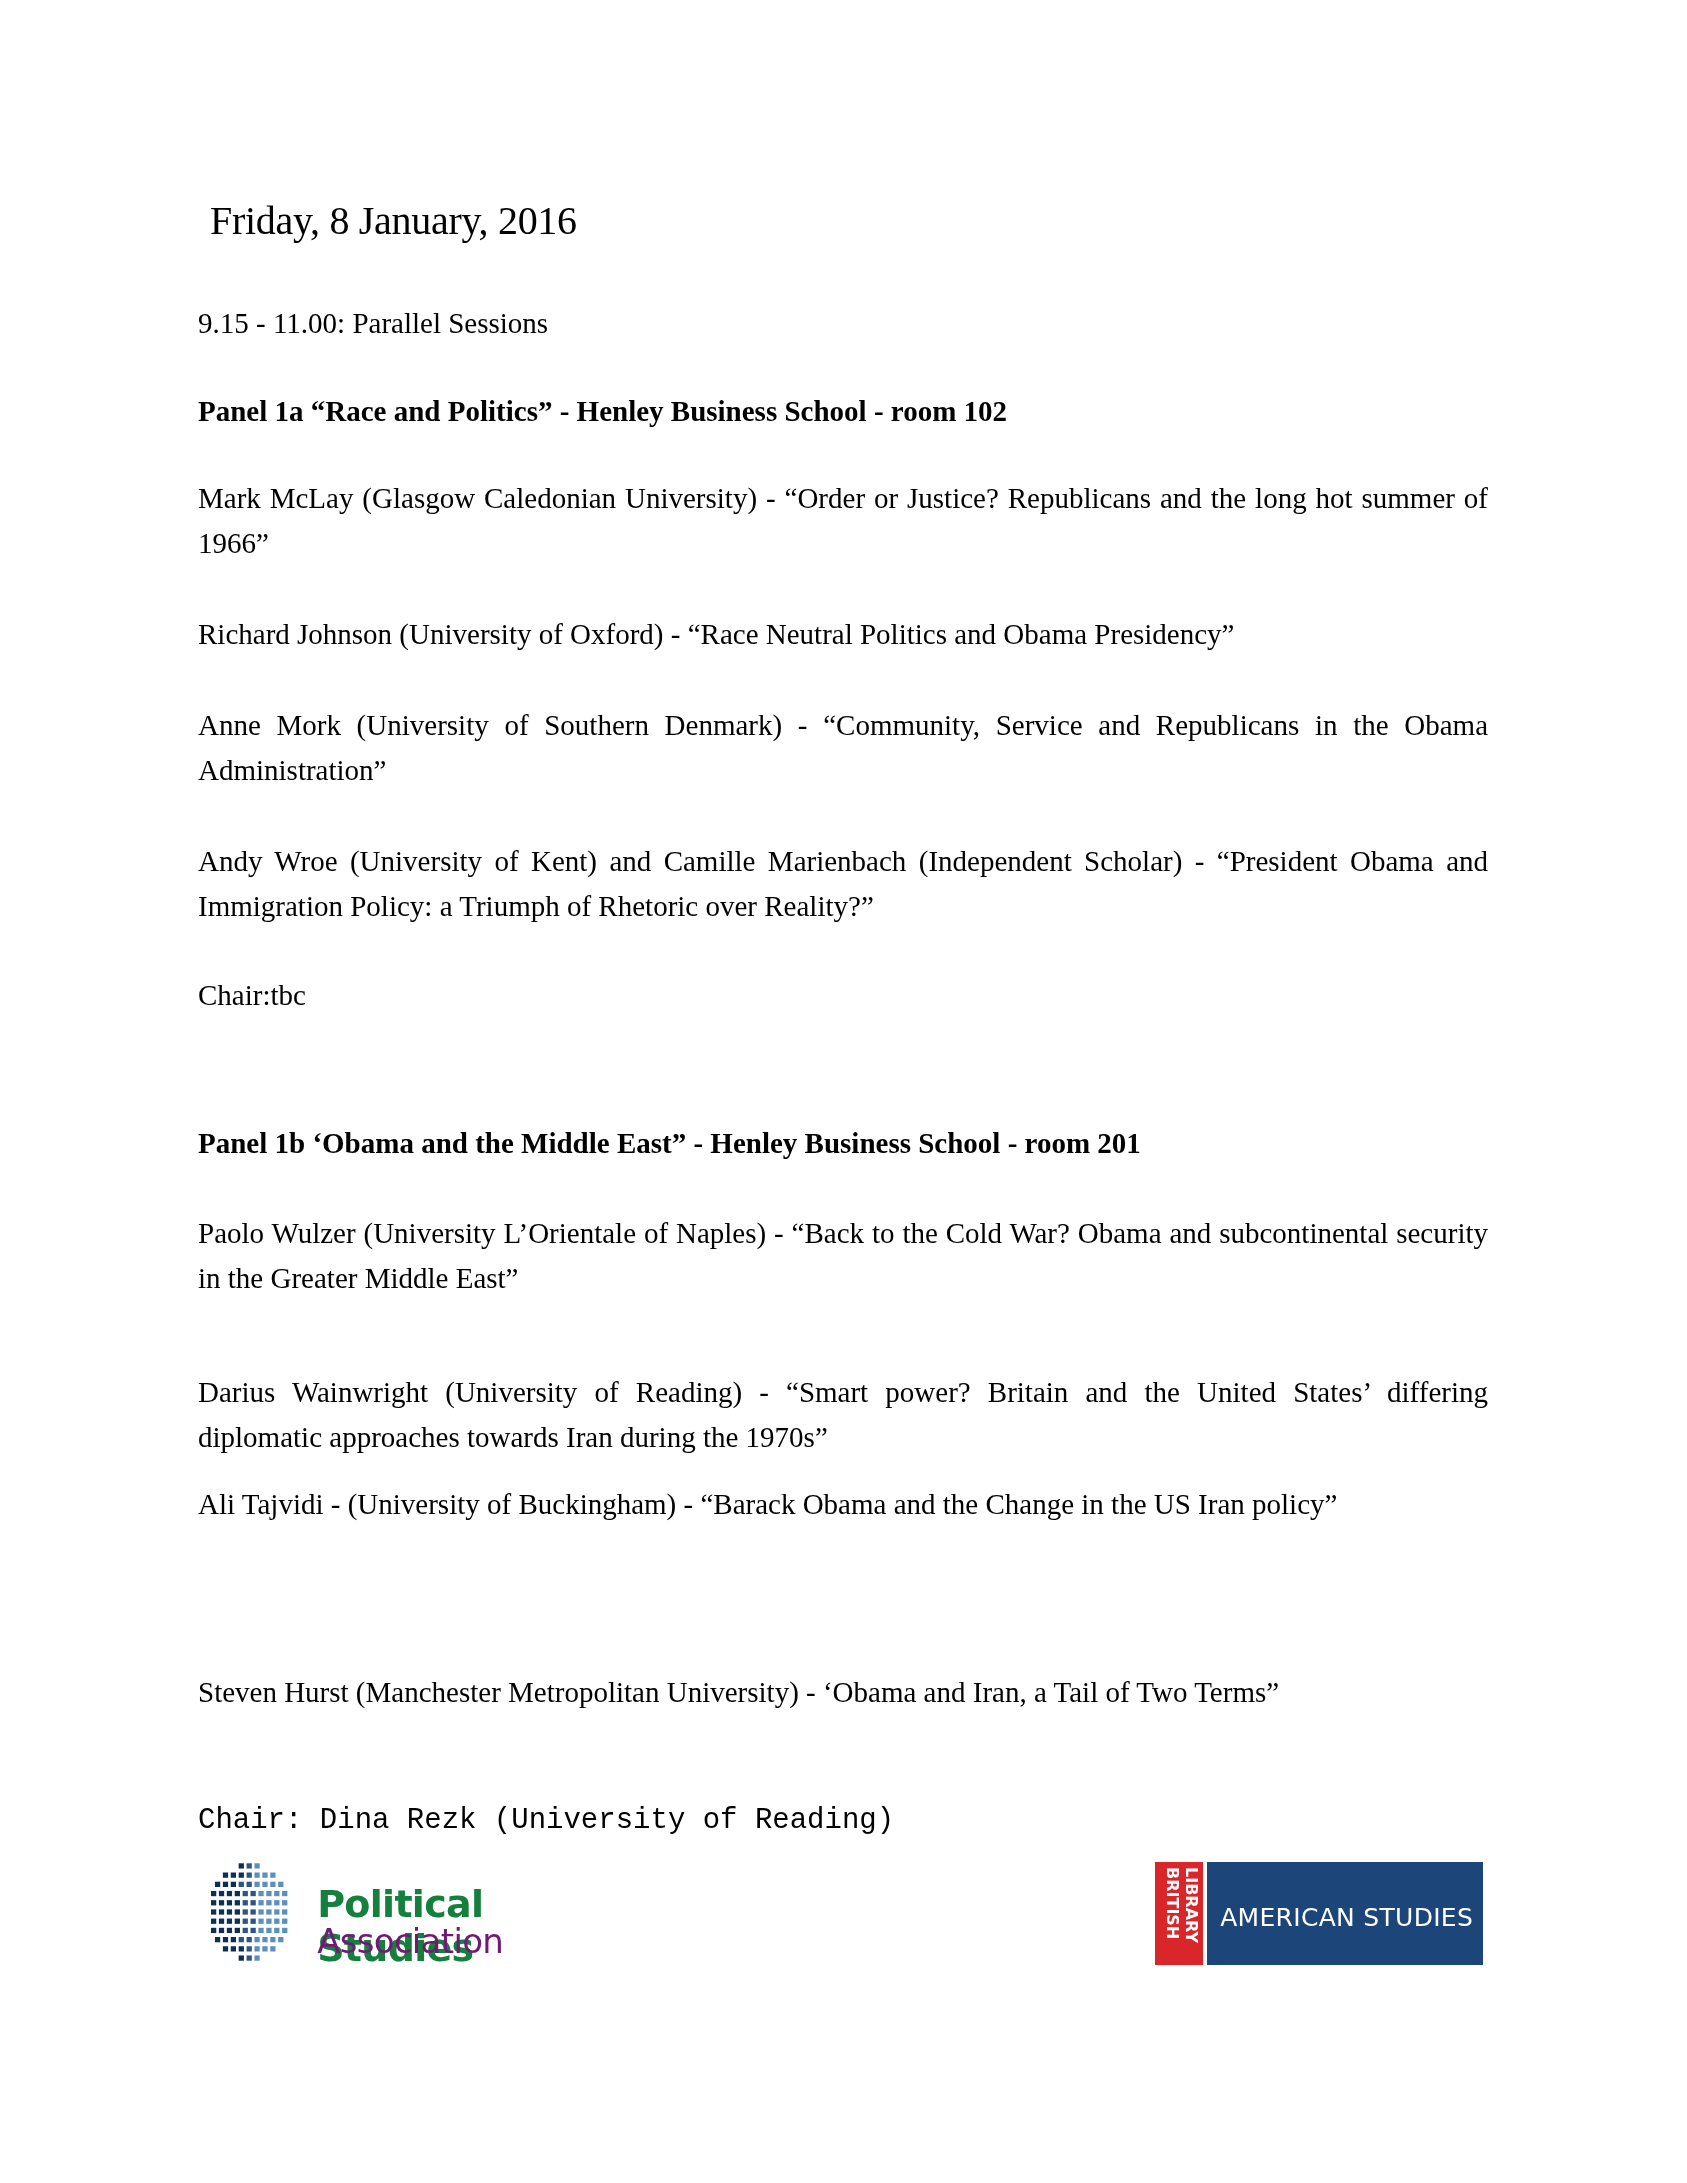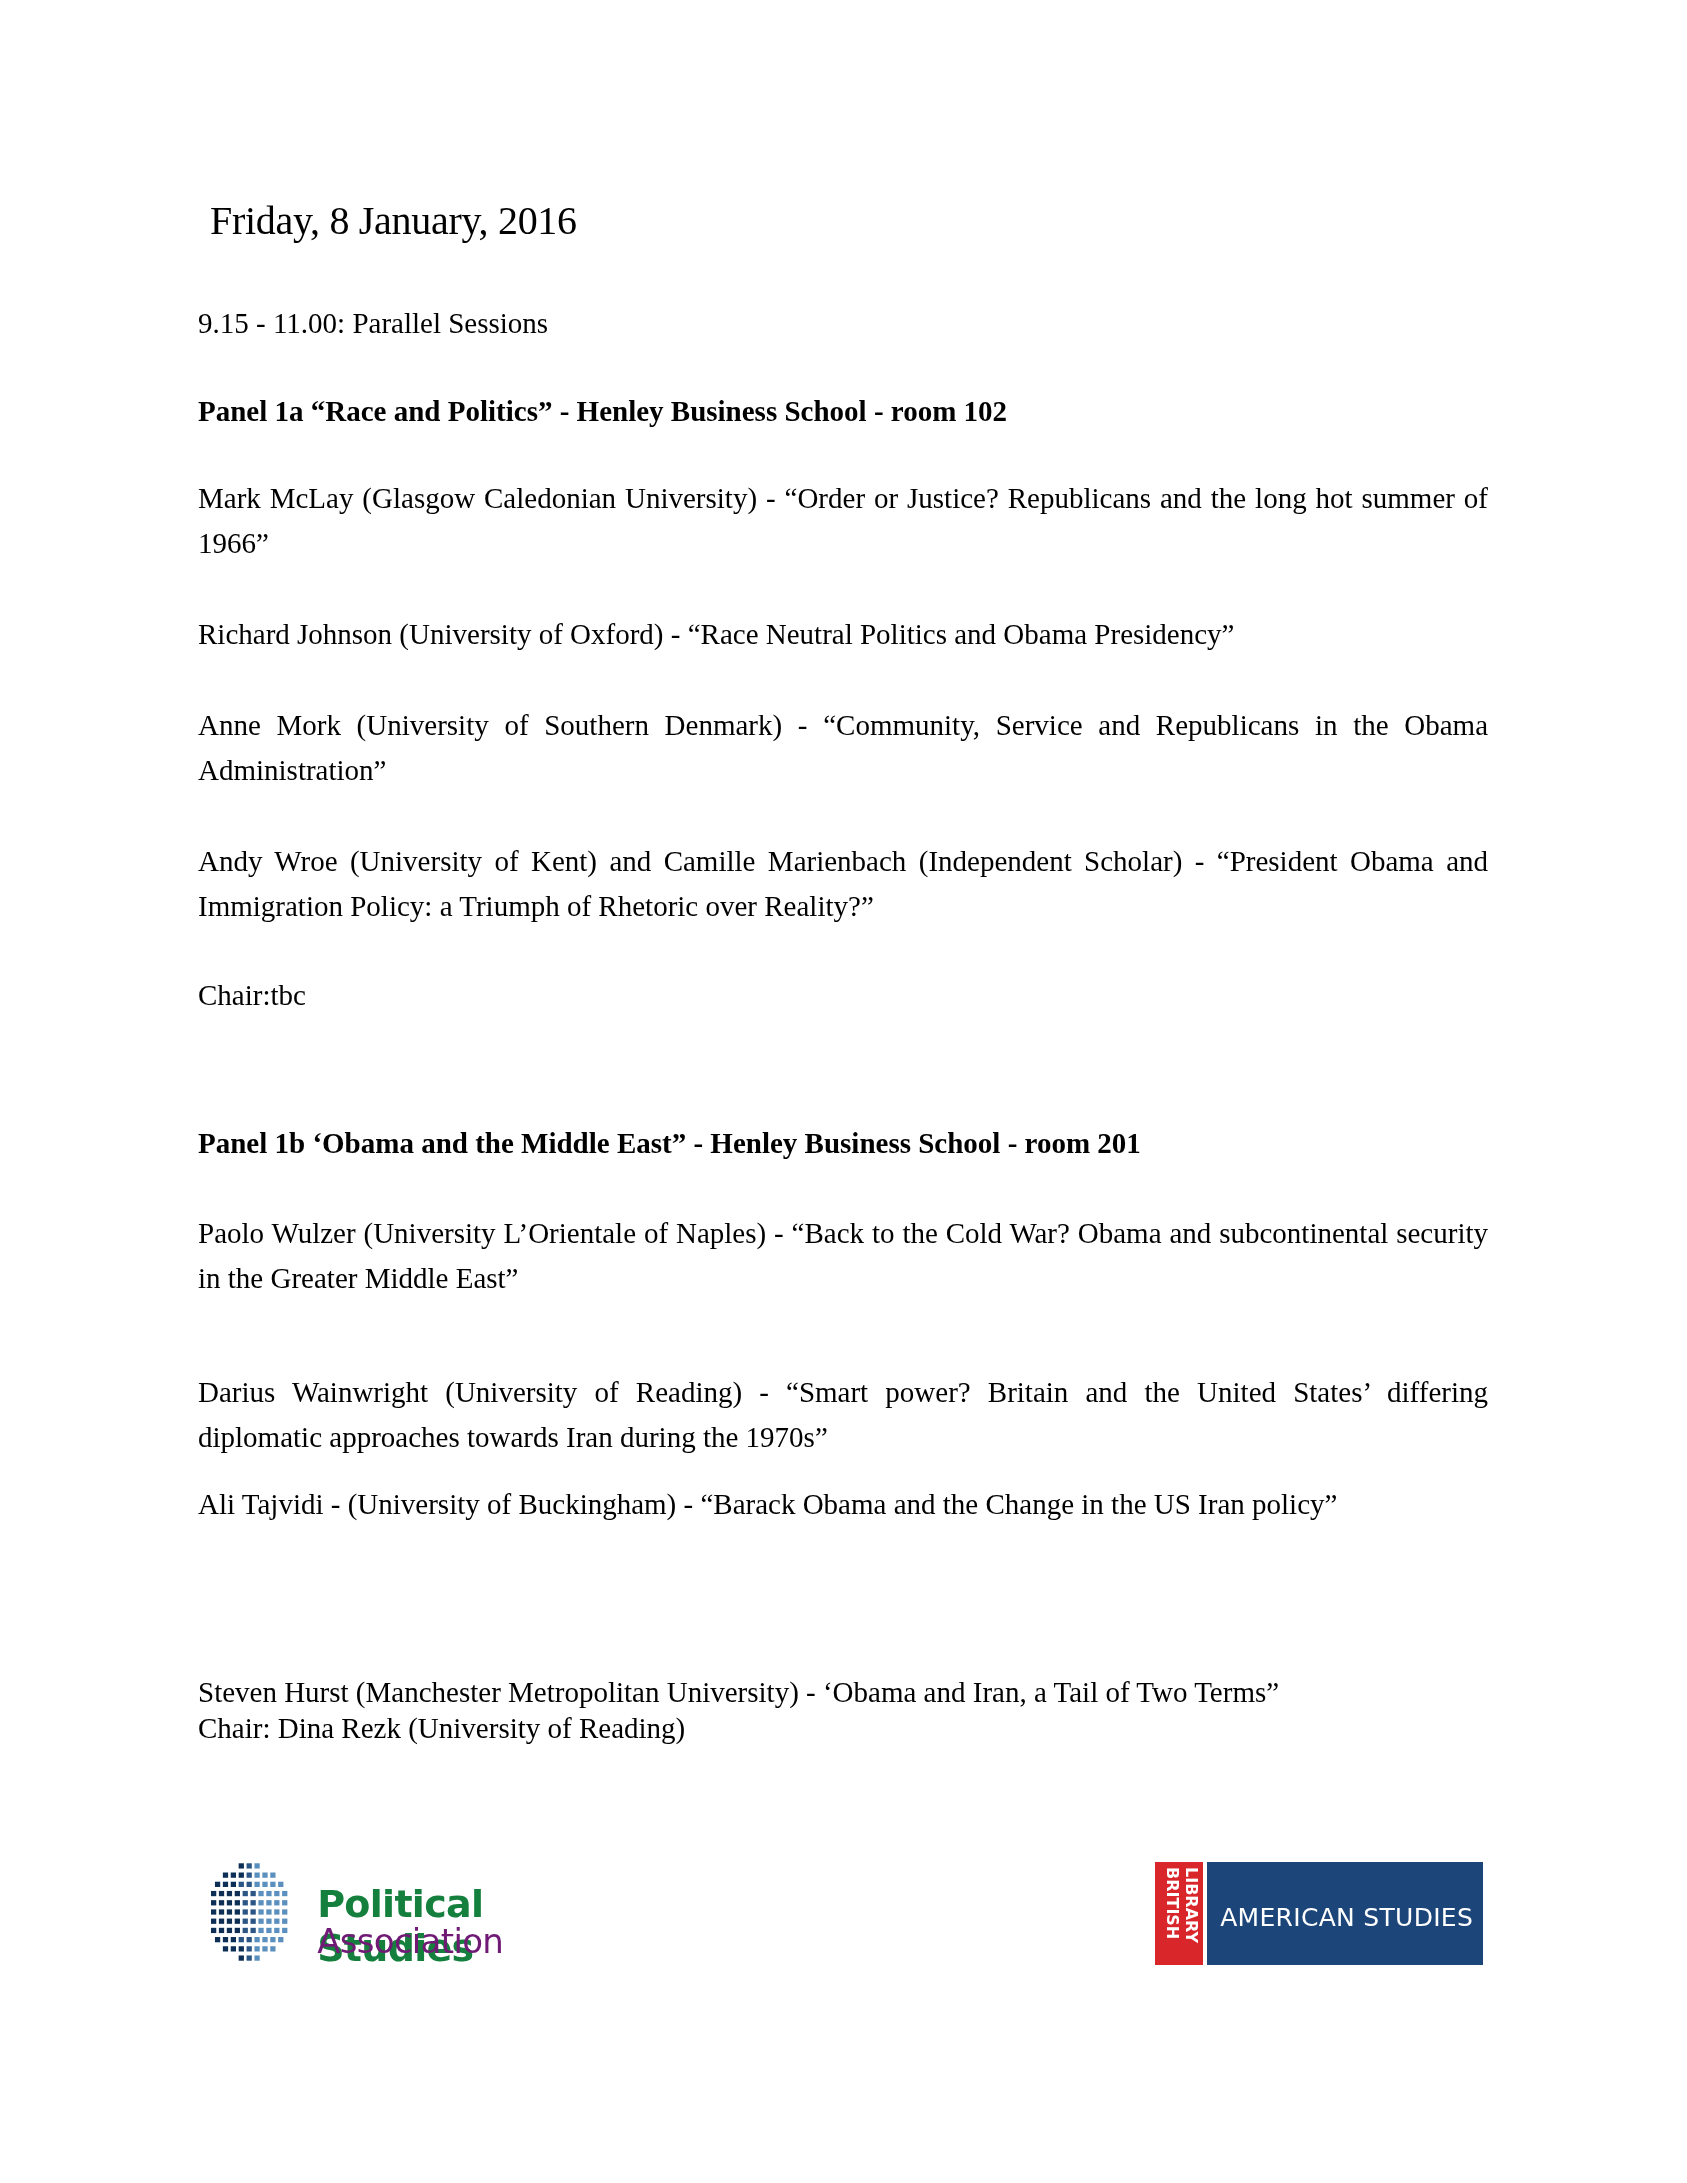--- a/index.html
+++ b/index.html
@@ -40,21 +40,21 @@
   <div class="p" style="top:612px;">Richard Johnson (University of Oxford) - “Race Neutral Politics and Obama Presidency”</div>
   <div class="p" style="top:703px;">Anne Mork (University of Southern Denmark) - “Community, Service and Republicans in the Obama Administration”</div>
   <div class="p" style="top:839px;">Andy Wroe (University of Kent) and Camille Marienbach (Independent Scholar) - “President Obama and Immigration Policy: a Triumph of Rhetoric over Reality?”</div>
   <div class="p" style="top:973px;">Chair:tbc</div>
 
   <div class="p bold" style="top:1121px;">Panel 1b  ‘Obama and the Middle East” - Henley Business School - room 201</div>
   <div class="p" style="top:1211px;">Paolo Wulzer (University L’Orientale of Naples) - “Back to the Cold War? Obama and subcontinental security in the Greater Middle East”</div>
   <div class="p" style="top:1346px;margin-top:24px;">Darius Wainwright (University of Reading) - “Smart power? Britain and the United States’ differing diplomatic approaches towards Iran during the 1970s”</div>
   <div class="p" style="top:1482px;">Ali Tajvidi - (University of Buckingham) - “Barack Obama and the Change in the US Iran policy”</div>
   <div class="p" style="top:1670px;">Steven Hurst (Manchester Metropolitan University) -  ‘Obama and Iran, a Tail of Two Terms”</div>
-  <div class="p" style="top:1706px;">Chair: Dina Rezk (University of Reading)</div>
+  <div class="p" style="top:1798px;font-family:Liberation Mono, monospace;">Chair: Dina Rezk (University of Reading)</div>
 
   <div class="logos">
     <div class="psa">
       <svg class="psa-dots" viewBox="0 0 120 160" id="psa-dots">
           <rect x="42" y="6" width="8" height="8" fill="#0d2f55"></rect>
           <rect x="54" y="6" width="8" height="8" fill="#2a5584"></rect>
           <rect x="66" y="6" width="8" height="8" fill="#5b8fbe"></rect>
           <rect x="18" y="20" width="8" height="8" fill="#0d2f55"></rect>
           <rect x="30" y="20" width="8" height="8" fill="#0d2f55"></rect>
           <rect x="42" y="20" width="8" height="8" fill="#0d2f55"></rect>

